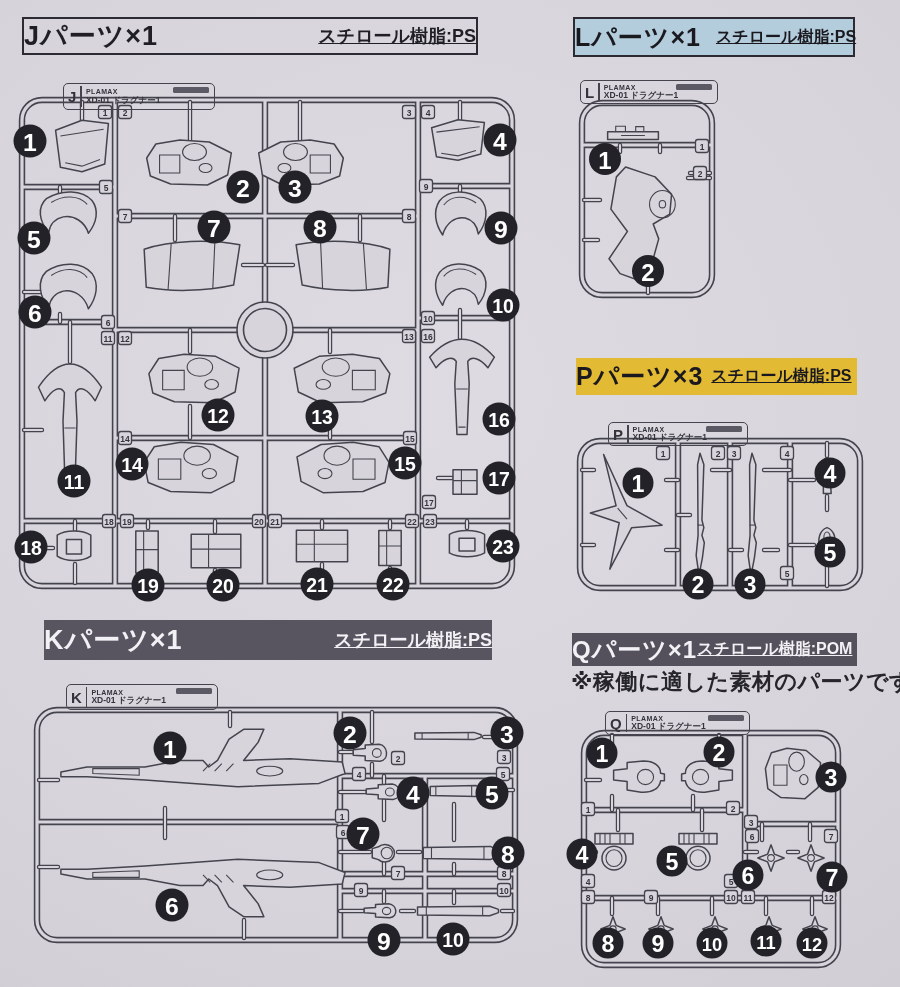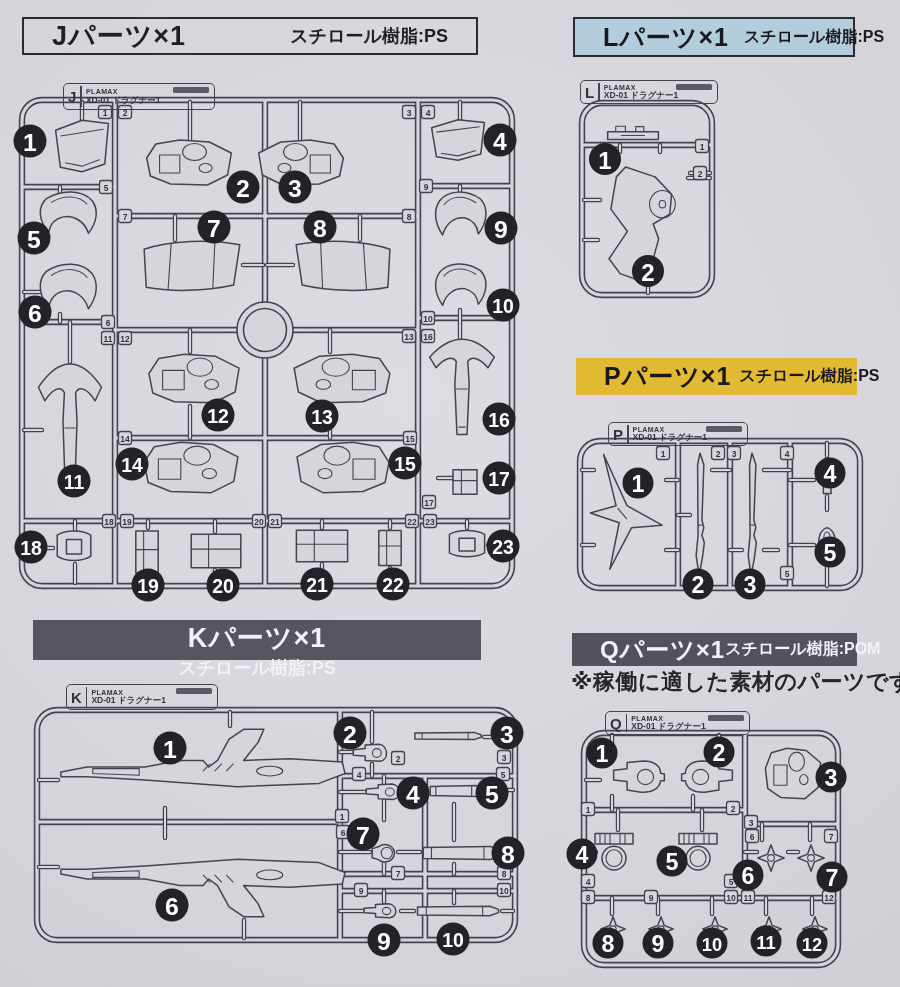--- a/index.html
+++ b/index.html
@@ -1,23 +1,23 @@
 <!DOCTYPE html>
 <html><head>
 <meta charset="utf-8">
 <style>
   html,body{margin:0;padding:0;background:#9a98a0;}
   .page{position:relative;width:900px;height:987px;overflow:hidden;
     background:radial-gradient(130% 110% at 46% 40%, #dedbe2 0%, #d7d4db 46%, #cfccd4 75%, #bdbac4 100%);
     font-family:"Liberation Sans","DejaVu Sans",sans-serif;}
   #runner-svg{position:absolute;left:0;top:0;}
   .hdr{position:absolute;display:flex;align-items:center;box-sizing:border-box;
-       padding:0 28px;white-space:nowrap;}
+       padding:0 0;white-space:nowrap;}
   .hdr-label{font-weight:bold;letter-spacing:1px;}
-  .hdr-material{font-weight:bold;}
+  .hdr-material{font-weight:bold;text-decoration:underline;}
   .hdr-outline{border:2.5px solid #2c2b33;color:#201f26;justify-content:space-between;}
   .hdr-outline .hdr-label{font-size:27px;}
   .hdr-outline .hdr-material{font-size:18px;}
   .hdr-dark{background:#585460;color:#f2f1f5;justify-content:space-between;}
   .hdr-dark .hdr-label{font-size:27px;}
   .hdr-dark .hdr-material{font-size:18px;}
   .hdr-dark2{background:#55515c;color:#f2f1f5;gap:0;}
   .hdr-dark2 .hdr-label{font-size:24px;}
   .hdr-dark2 .hdr-material{font-size:16px;}
   .hdr-blue{background:#b4cddc;border:2.5px solid #2c2b33;color:#1a191f;gap:15px;}
@@ -696,30 +696,30 @@
           <circle cx="812" cy="943" r="15.5" fill="#232229"></circle>
           <text x="812" y="944" text-anchor="middle" dominant-baseline="central" font-weight="bold" font-size="18.29" fill="#ffffff">12</text>
         </g>
       </g>
     </svg>
 
   <div class="hdr hdr-outline" style="left: 22px; top: 17px; width: 456px; height: 38px;">
     <span class="hdr-label">Jパーツ×1</span>
     <span class="hdr-material">スチロール樹脂:PS</span>
   </div>
-  <div class="hdr hdr-dark" style="left: 33px; top: 620px; width: 448px; height: 40px; flex-direction: column;">
+  <div class="hdr hdr-dark" style="left: 44px; top: 620px; width: 448px; height: 40px;">
     <span class="hdr-label">Kパーツ×1</span>
     <span class="hdr-material">スチロール樹脂:PS</span>
   </div>
   <div class="hdr hdr-blue" style="left: 573px; top: 17px; width: 282px; height: 40px;">
     <span class="hdr-label">Lパーツ×1</span>
     <span class="hdr-material">スチロール樹脂:PS</span>
   </div>
   <div class="hdr hdr-yellow" style="left: 576px; top: 358px; width: 281px; height: 37px;">
-    <span class="hdr-label">Pパーツ×1</span>
+    <span class="hdr-label">Pパーツ×3</span>
     <span class="hdr-material">スチロール樹脂:PS</span>
   </div>
   <div class="hdr hdr-dark2" style="left: 572px; top: 633px; width: 285px; height: 33px;">
     <span class="hdr-label">Qパーツ×1</span>
     <span class="hdr-material">スチロール樹脂:POM</span>
   </div>
 
   <div class="note" style="left: 571px; top: 667px;">※稼働に適した素材のパーツです</div>
 
   <div class="rtag" style="left: 63px; top: 83px; width: 152px; height: 27px;">

